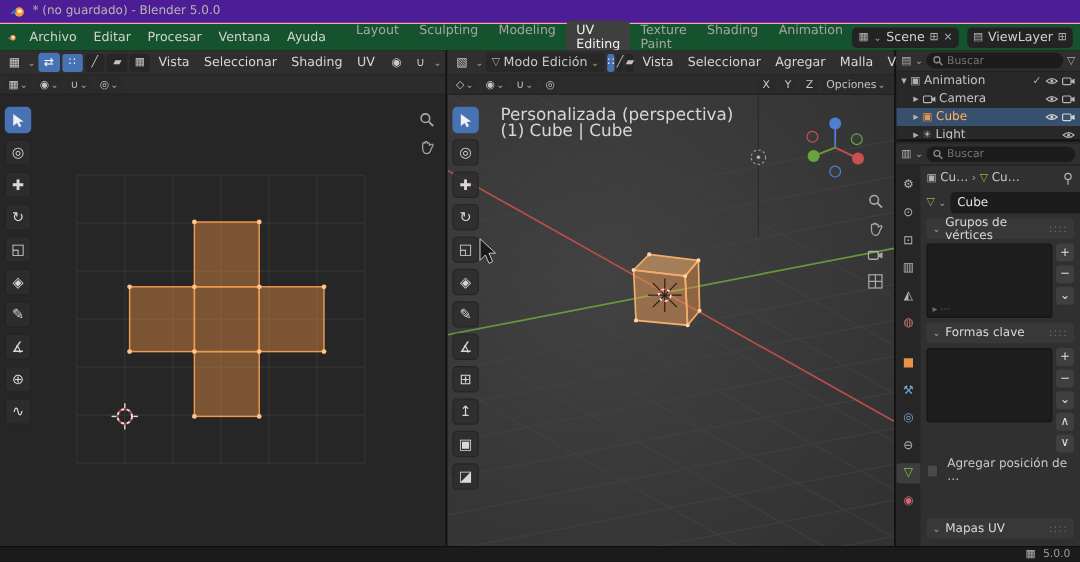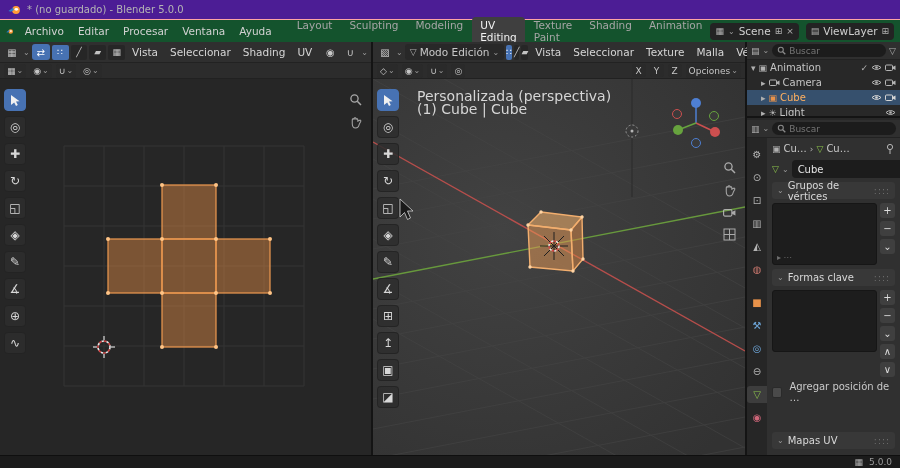--- a/index.html
+++ b/index.html
@@ -256,21 +256,21 @@
         <span class="dd">
           <span class="mini">▽</span>
           <span>Modo Edición</span>
           <span class="chev">⌄</span>
         </span>
         <span class="mode-btn active">∷</span>
         <span class="mode-btn">╱</span>
         <span class="mode-btn">▰</span>
         <span class="hmenu">Vista</span>
         <span class="hmenu">Seleccionar</span>
-        <span class="hmenu">Texture</span>
+        <span class="hmenu">Agregar</span>
         <span class="hmenu">Malla</span>
         <span class="hmenu">Vé</span>
       </div>
       <div class="ed-subheader">
         <span class="tiny-btn">
             <span>◇</span>
             <span class="chev">⌄</span>
           </span>
         <span class="tiny-btn">
             <span>◉</span>

